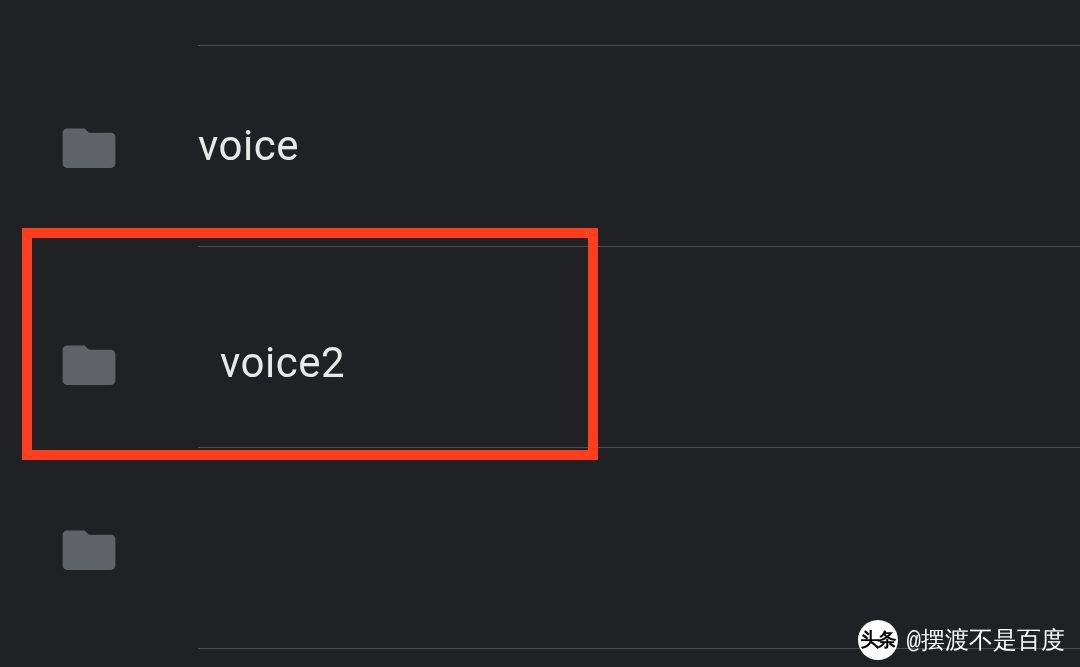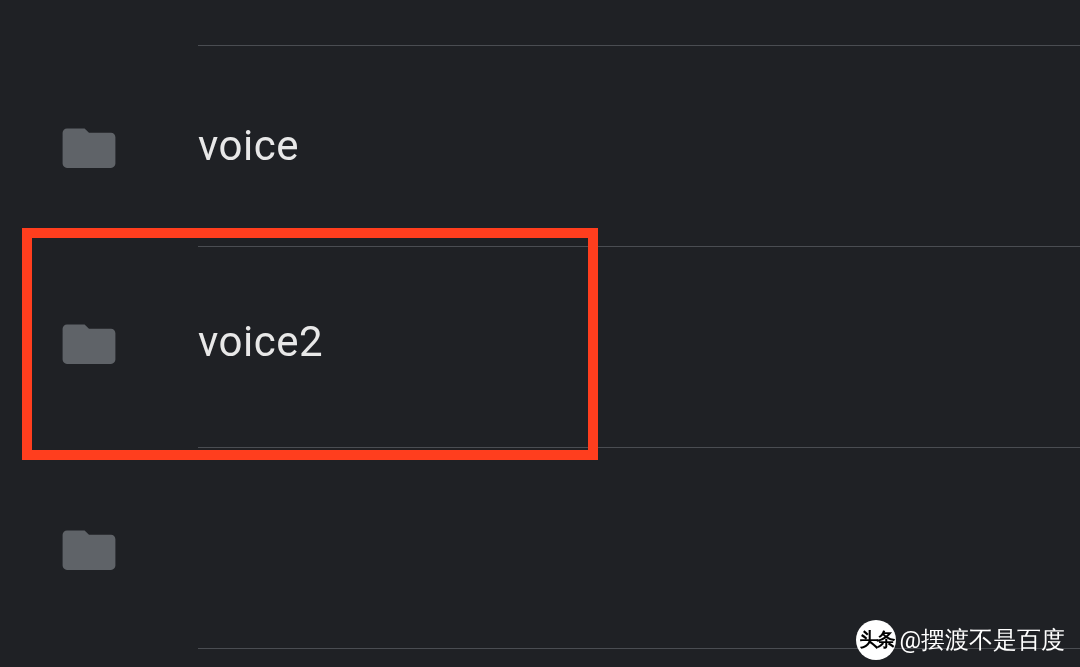--- a/index.html
+++ b/index.html
@@ -34,21 +34,22 @@
       height: 201px;
       padding-left: 62px;
     }
     .list-item.first {
       position: absolute;
       top: 45px;
       align-items: center;
     }
     .list-item.second {
       position: absolute;
-      top: 241px;
+      top: 262px;
+      gap: 22px;
     }
     .list-item.third {
       position: absolute;
       top: 447px;
     }
     .folder-icon {
       width: 54px;
       height: 44px;
       flex-shrink: 0;
     }
@@ -72,40 +73,41 @@
       width: 576px;
       height: 232px;
       pointer-events: none;
     }
     .watermark {
       position: absolute;
       bottom: 7px;
       right: 15px;
       display: flex;
       align-items: center;
-      gap: 3px;
+      gap: 9px;
       margin-top: 24px;
     }
     .logo-circle {
       width: 40px;
       height: 40px;
       border-radius: 50%;
       background-color: #ffffff;
       display: flex;
       align-items: center;
       justify-content: center;
       font-size: 19px;
       font-weight: 700;
       color: #000000;
       letter-spacing: -2px;
     }
     .watermark-text {
       color: #ffffff;
       font-size: 24px;
       font-weight: 400;
+      font-family: Liberation Mono, monospace;
     }
   </style>
 </head>
 <body>
 
 <div class="list-container">
 
   <div class="divider" style="top: 45px;"></div>
 
   <div class="list-item first">

